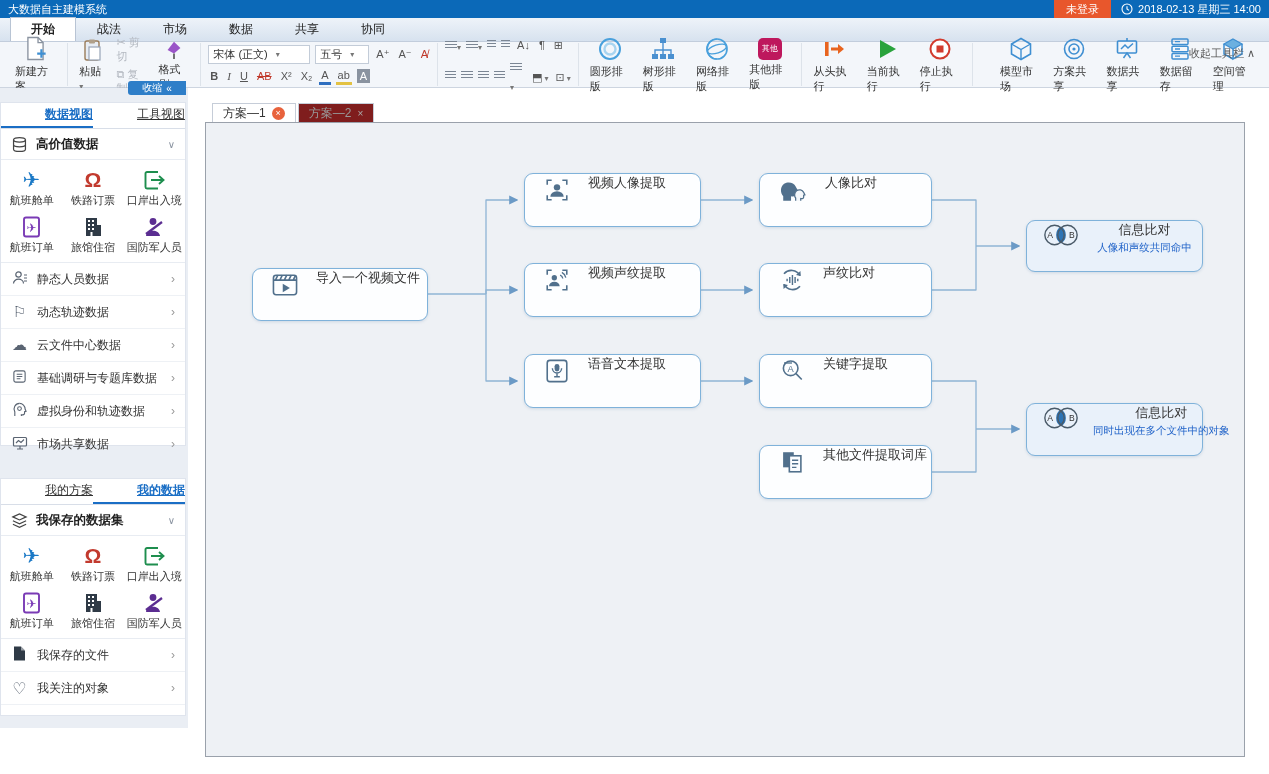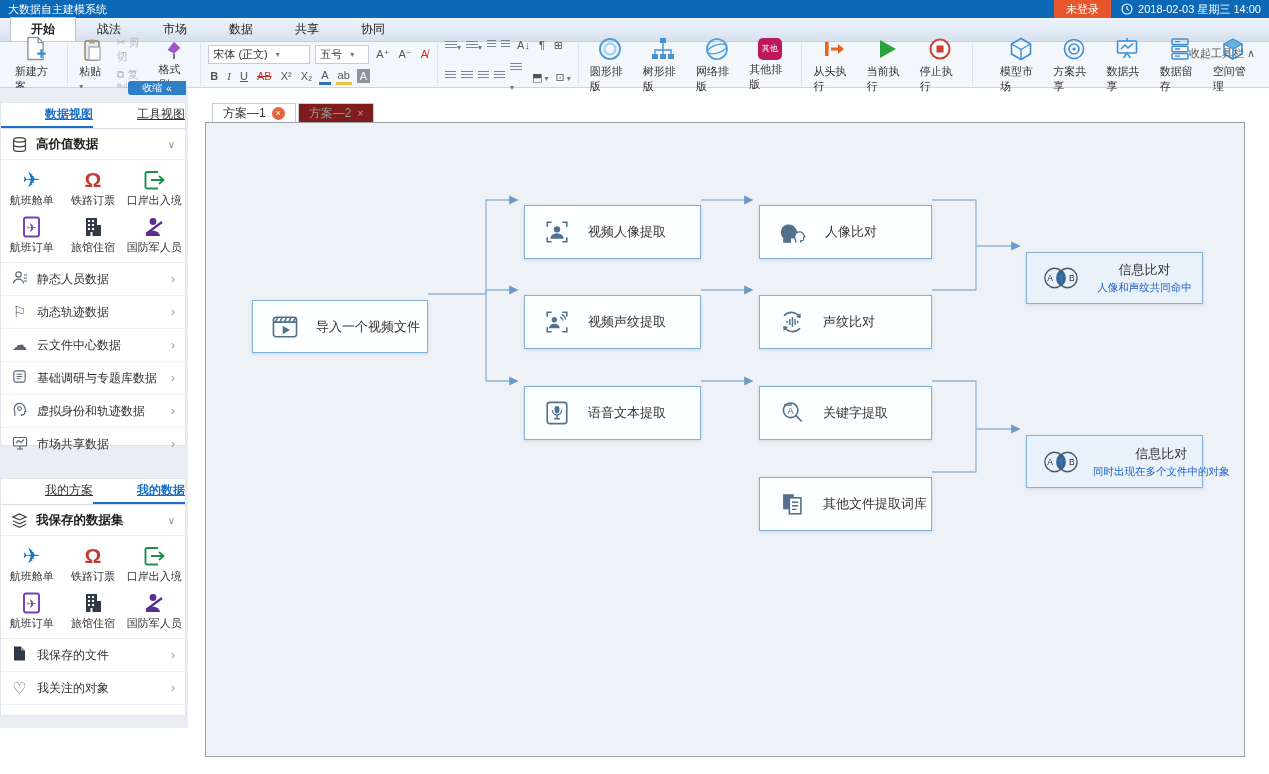--- a/index.html
+++ b/index.html
@@ -56,23 +56,23 @@
 
   
   .wtabs{position:absolute;left:212px;top:103px;display:flex;gap:2px;}
   .wtab{height:19px;display:flex;align-items:center;gap:6px;padding:0 10px;font-size:12px;
     border:1px solid #c6cdd8;border-bottom:none;background:#7f1d1d;color:#999;}
   .wtab.active{background:#fff;color:#333;}
   .wclose-a{width:13px;height:13px;border-radius:50%;background:#e8623c;color:#fff;font-size:9px;line-height:13px;text-align:center;}
   .wclose-i{color:#aaa;font-size:10px;}
   .canvas{position:absolute;left:205px;top:122px;width:1040px;height:635px;background:#eef1f5;border:1px solid #9aa1ab;box-sizing:border-box;}
   .edges{position:absolute;left:0;top:0;pointer-events:none;}
-  .node{position:absolute;background:#fdfeff;border:1px solid #7fb2da;border-radius:0;
-    box-shadow:0 1px 3px rgba(110,145,180,.25);display:flex;align-items:center;gap:15px;
-    padding:0 8px 0 16px;box-sizing:border-box;font-size:13px;color:#333;margin-top:32px;}
+  .node{position:absolute;background:#fdfeff;border:1px solid #7fb2da;border-radius:9px;
+    box-shadow:0 1px 3px rgba(110,145,180,.25);display:flex;gap:15px;
+    padding:0 8px 0 16px;box-sizing:border-box;font-size:13px;color:#333;}
   .node .nlabel{white-space:nowrap;}
   .node.info{background:#e9f1fa;gap:10px;padding:0 6px 0 12px;justify-content:flex-start;}
   .info .txt{flex:1;display:flex;flex-direction:column;align-items:center;}
   .info .ttl{font-size:13px;color:#333;}
   .info .sub{font-size:10.5px;color:#1f62c8;margin-top:2px;white-space:nowrap;}
   .nicon svg{display:block;}
 </style>
 </head>
 <body>
 
@@ -80,21 +80,21 @@
 
   <div class="titlebar">
     <span>大数据自主建模系统</span>
     <div class="tb-right">
       <span class="login-badge">未登录</span>
       <span class="dt">
         <svg width="12" height="12" viewBox="0 0 12 12">
             <circle cx="6" cy="6" r="5" fill="none" stroke="#fff" stroke-width="1.1"></circle>
             <path d="M6,3.2 V6 L8,7.4" fill="none" stroke="#fff" stroke-width="1.1"></path>
           </svg>
-        <span>2018-02-03 星期三 14:00</span>
+        <span>2018-02-13 星期三 14:00</span>
       </span>
     </div>
   </div>
 
   <div class="menubar">
     <div class="menu-tab active">开始</div>
     <div class="menu-tab">战法</div>
     <div class="menu-tab">市场</div>
     <div class="menu-tab">数据</div>
     <div class="menu-tab">共享</div>

